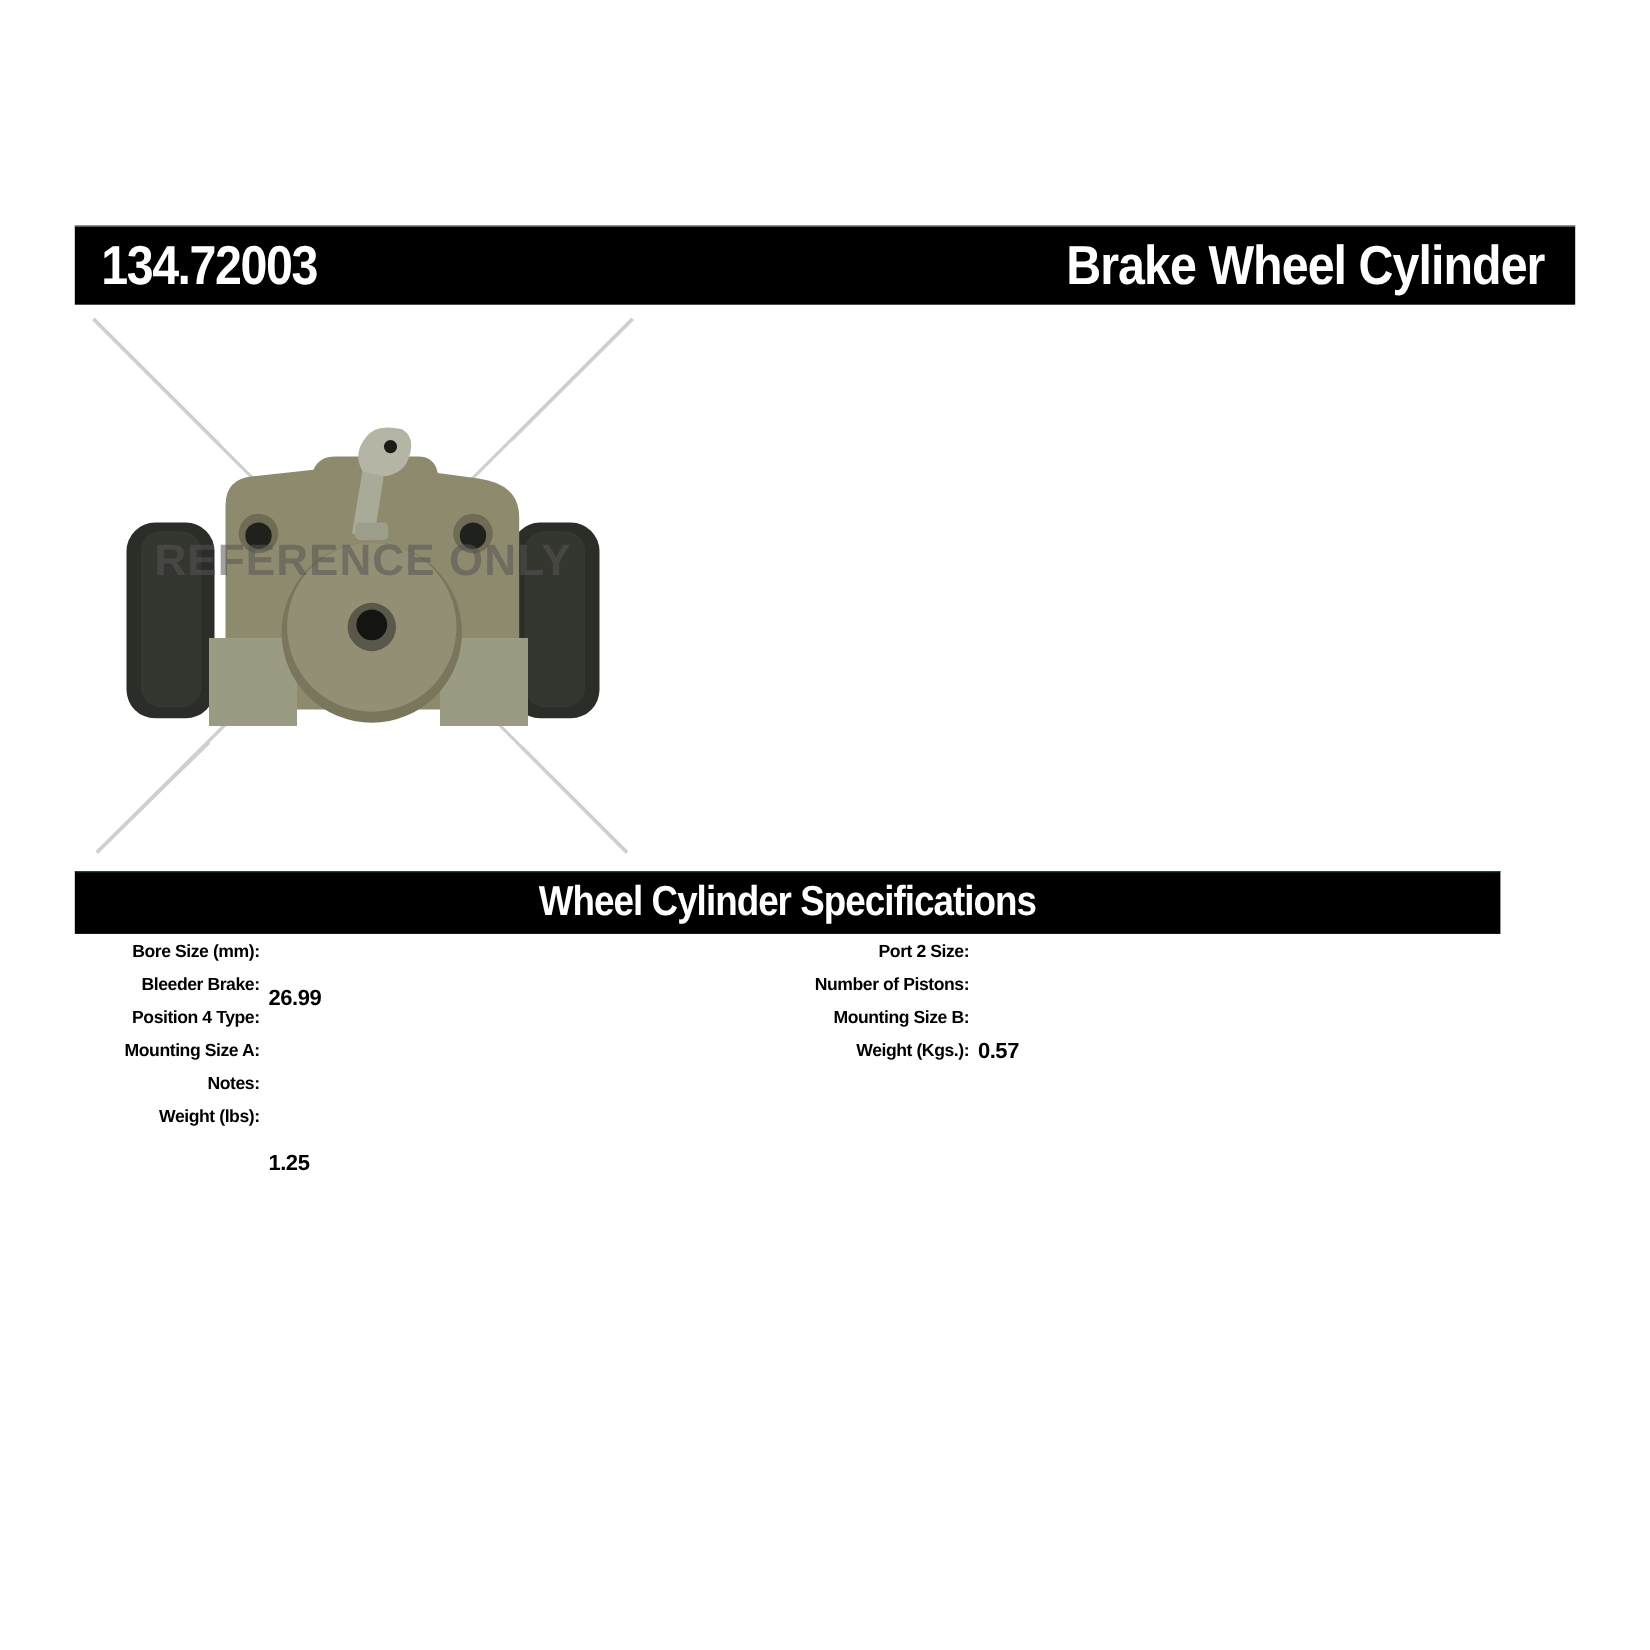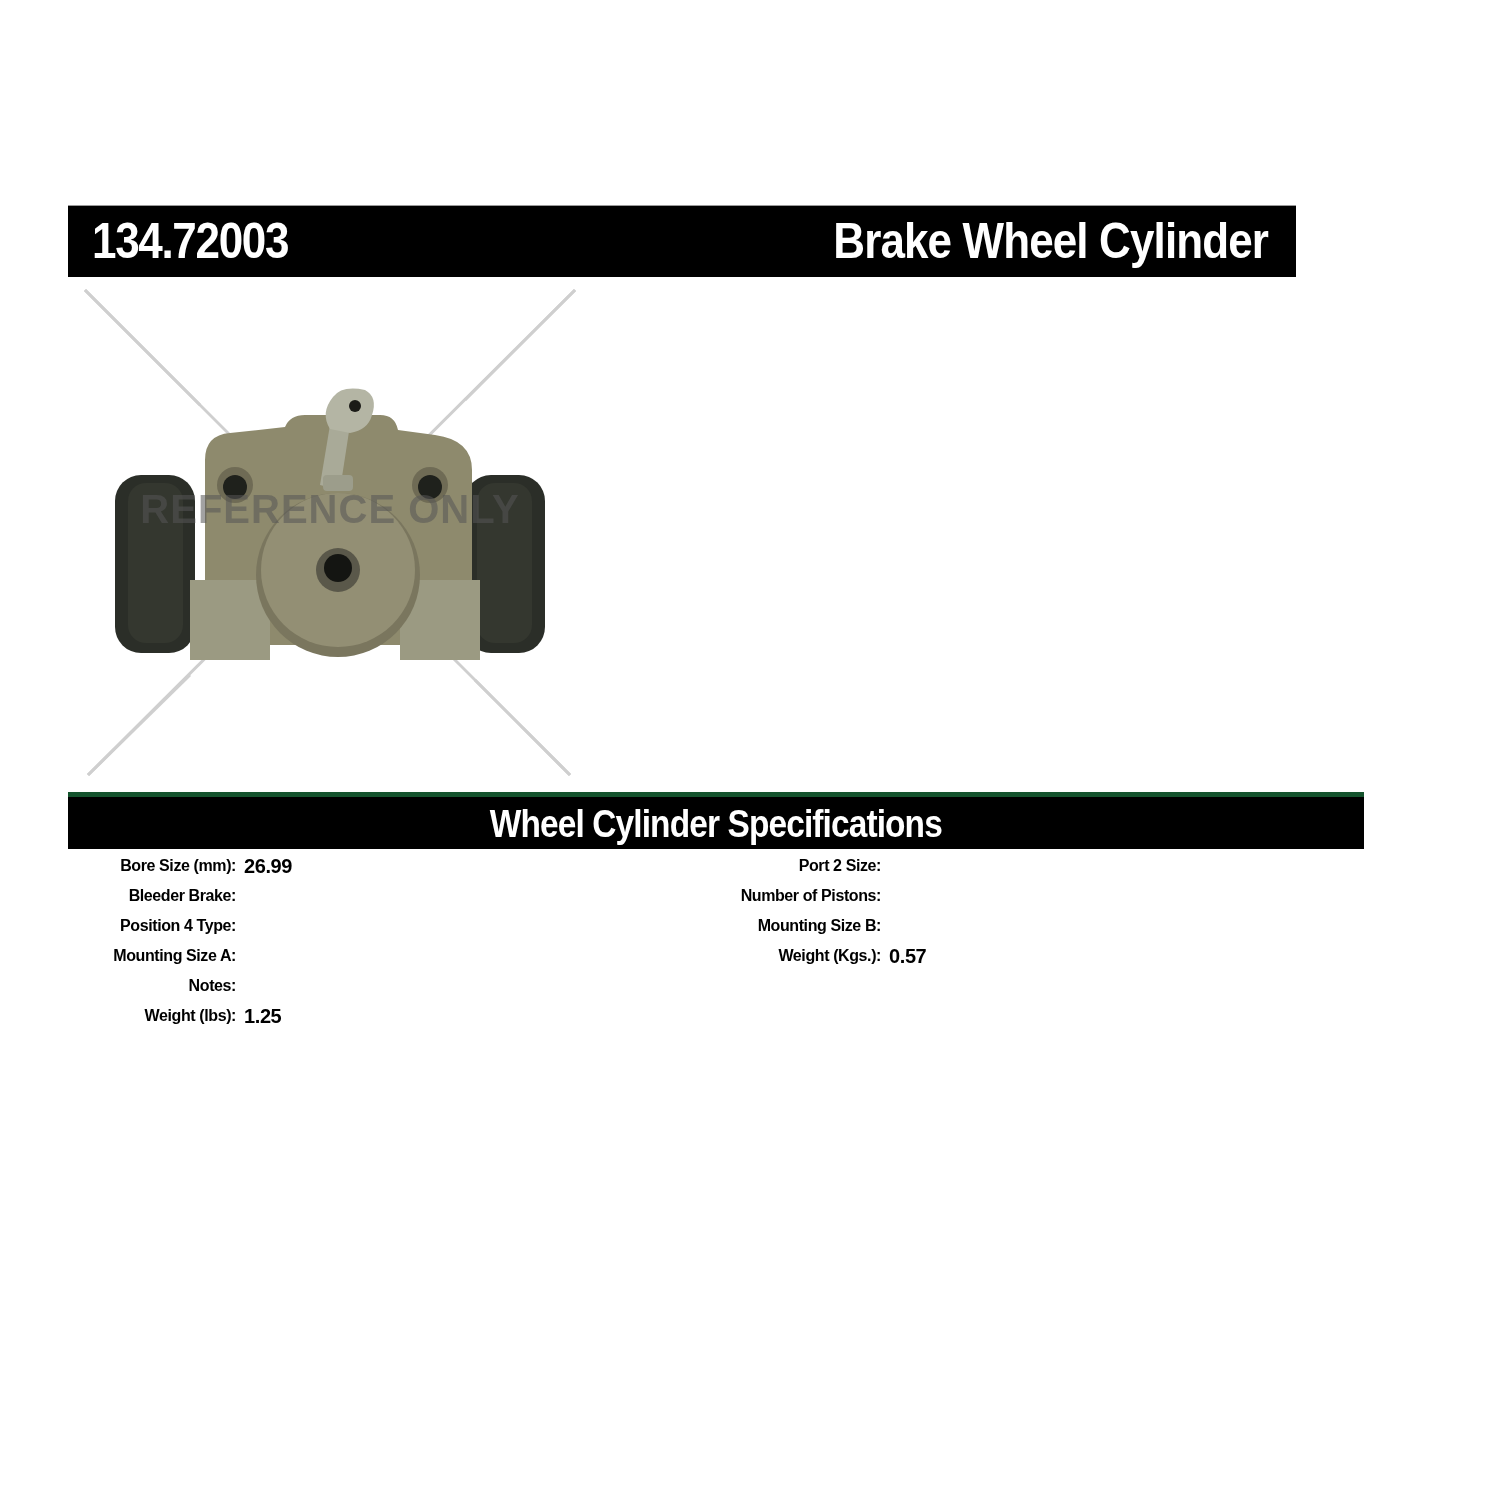--- a/index.html
+++ b/index.html
@@ -12,21 +12,21 @@
       height: 1500px;
       position: relative;
       overflow: hidden;
       font-family: "Liberation Sans", sans-serif;
       color: #000;
     }
     .title-bar {
       position: absolute;
       left: 68px;
       top: 205px;
-      width: 1228px;
+      width: 1364px;
       height: 72px;
       background: #000;
       border-top: 1px solid #9a9a9a;
       box-sizing: border-box;
     }
     .part-number {
       position: absolute;
       left: 24px;
       top: 9px;
       color: #fff;
@@ -65,21 +65,21 @@
       display: block;
     }
 
     .spec-bar {
       position: absolute;
       left: 68px;
       top: 792px;
       width: 1296px;
       height: 57px;
       background: #000;
-      border-top: 5px solid #14532d;
+      border-top: 1px solid #14532d;
       box-sizing: border-box;
       text-align: center;
     }
     .spec-title {
       display: inline-block;
       color: #fff;
       font-weight: bold;
       font-size: 38px;
       line-height: 54px;
       letter-spacing: -1px;
@@ -111,21 +111,21 @@
     .spec-value {
       position: absolute;
       top: 0;
       font-weight: bold;
       font-size: 20px;
       line-height: 28px;
       white-space: nowrap;
       letter-spacing: -0.4px;
     }
     .left .spec-label { right: calc(1500px - 236px); }
-    .left .spec-value { left: 244px; }
+    .left .spec-value { left: 244px; margin-top: 42px; }
     .right .spec-label { right: calc(1500px - 881px); }
     .right .spec-value { left: 889px; }
   </style>
 </head>
 <body>
 
 <div class="title-bar">
   <span class="part-number">134.72003</span>
   <span class="part-name">Brake Wheel Cylinder</span>
 </div>

